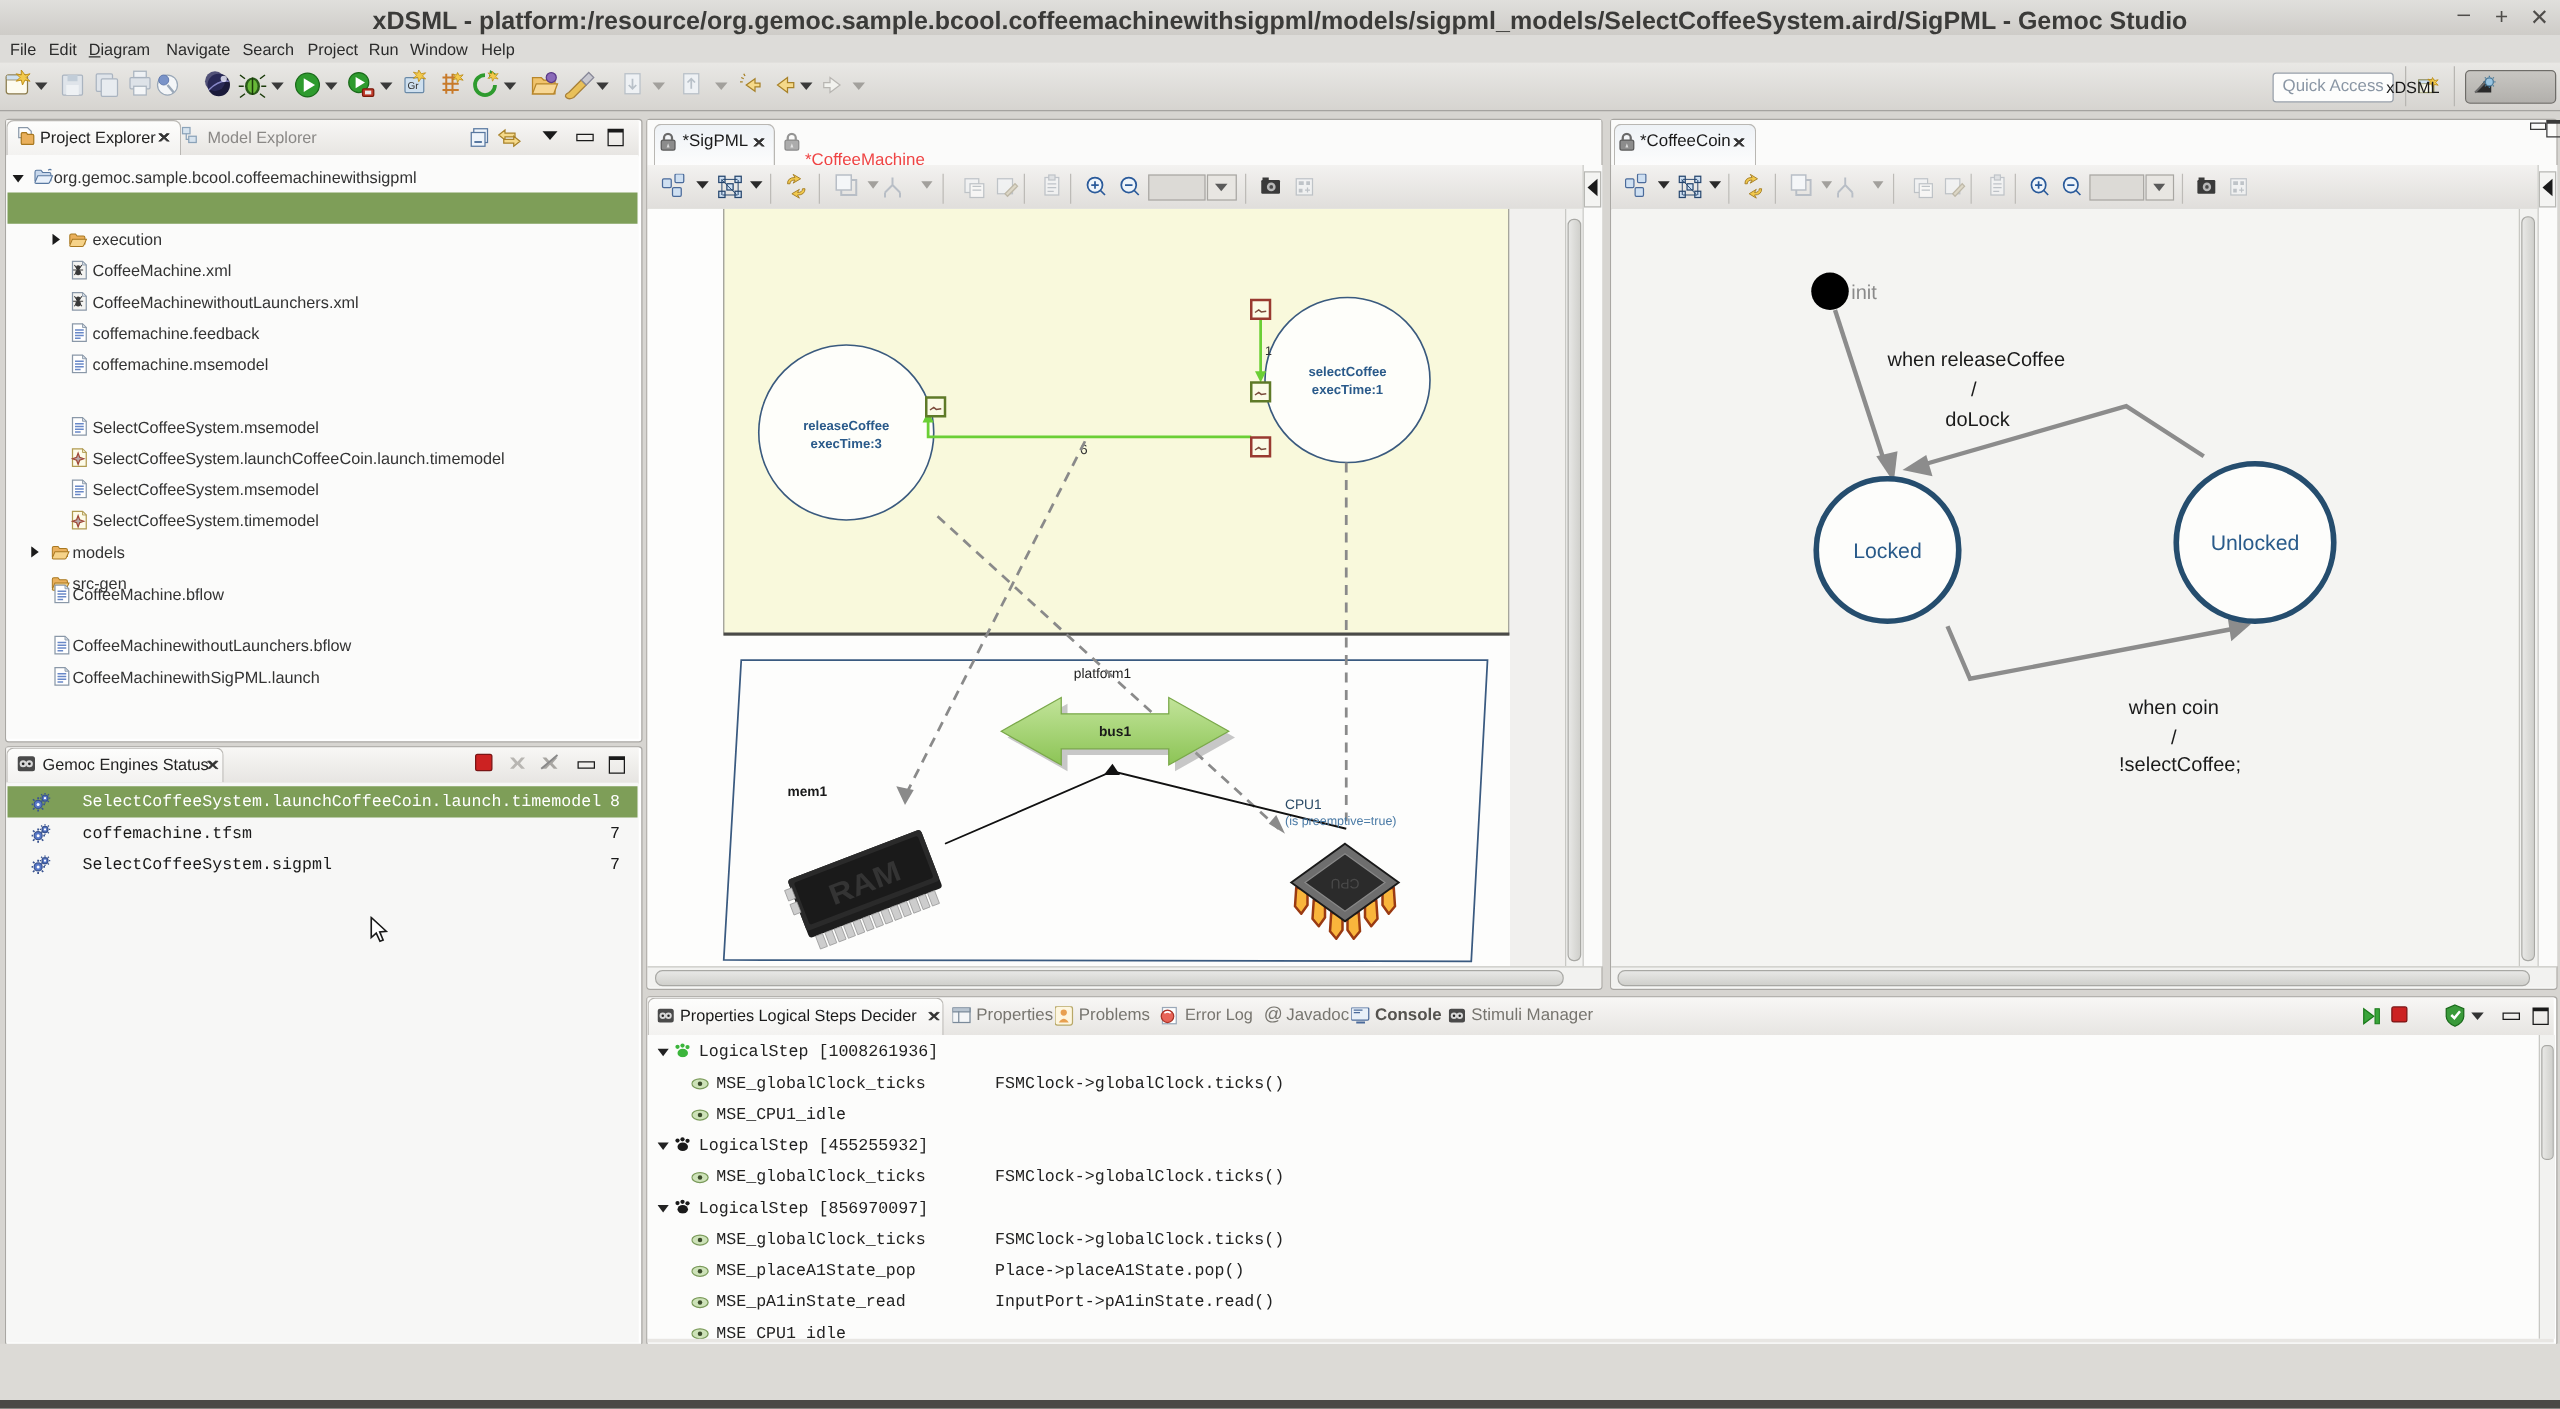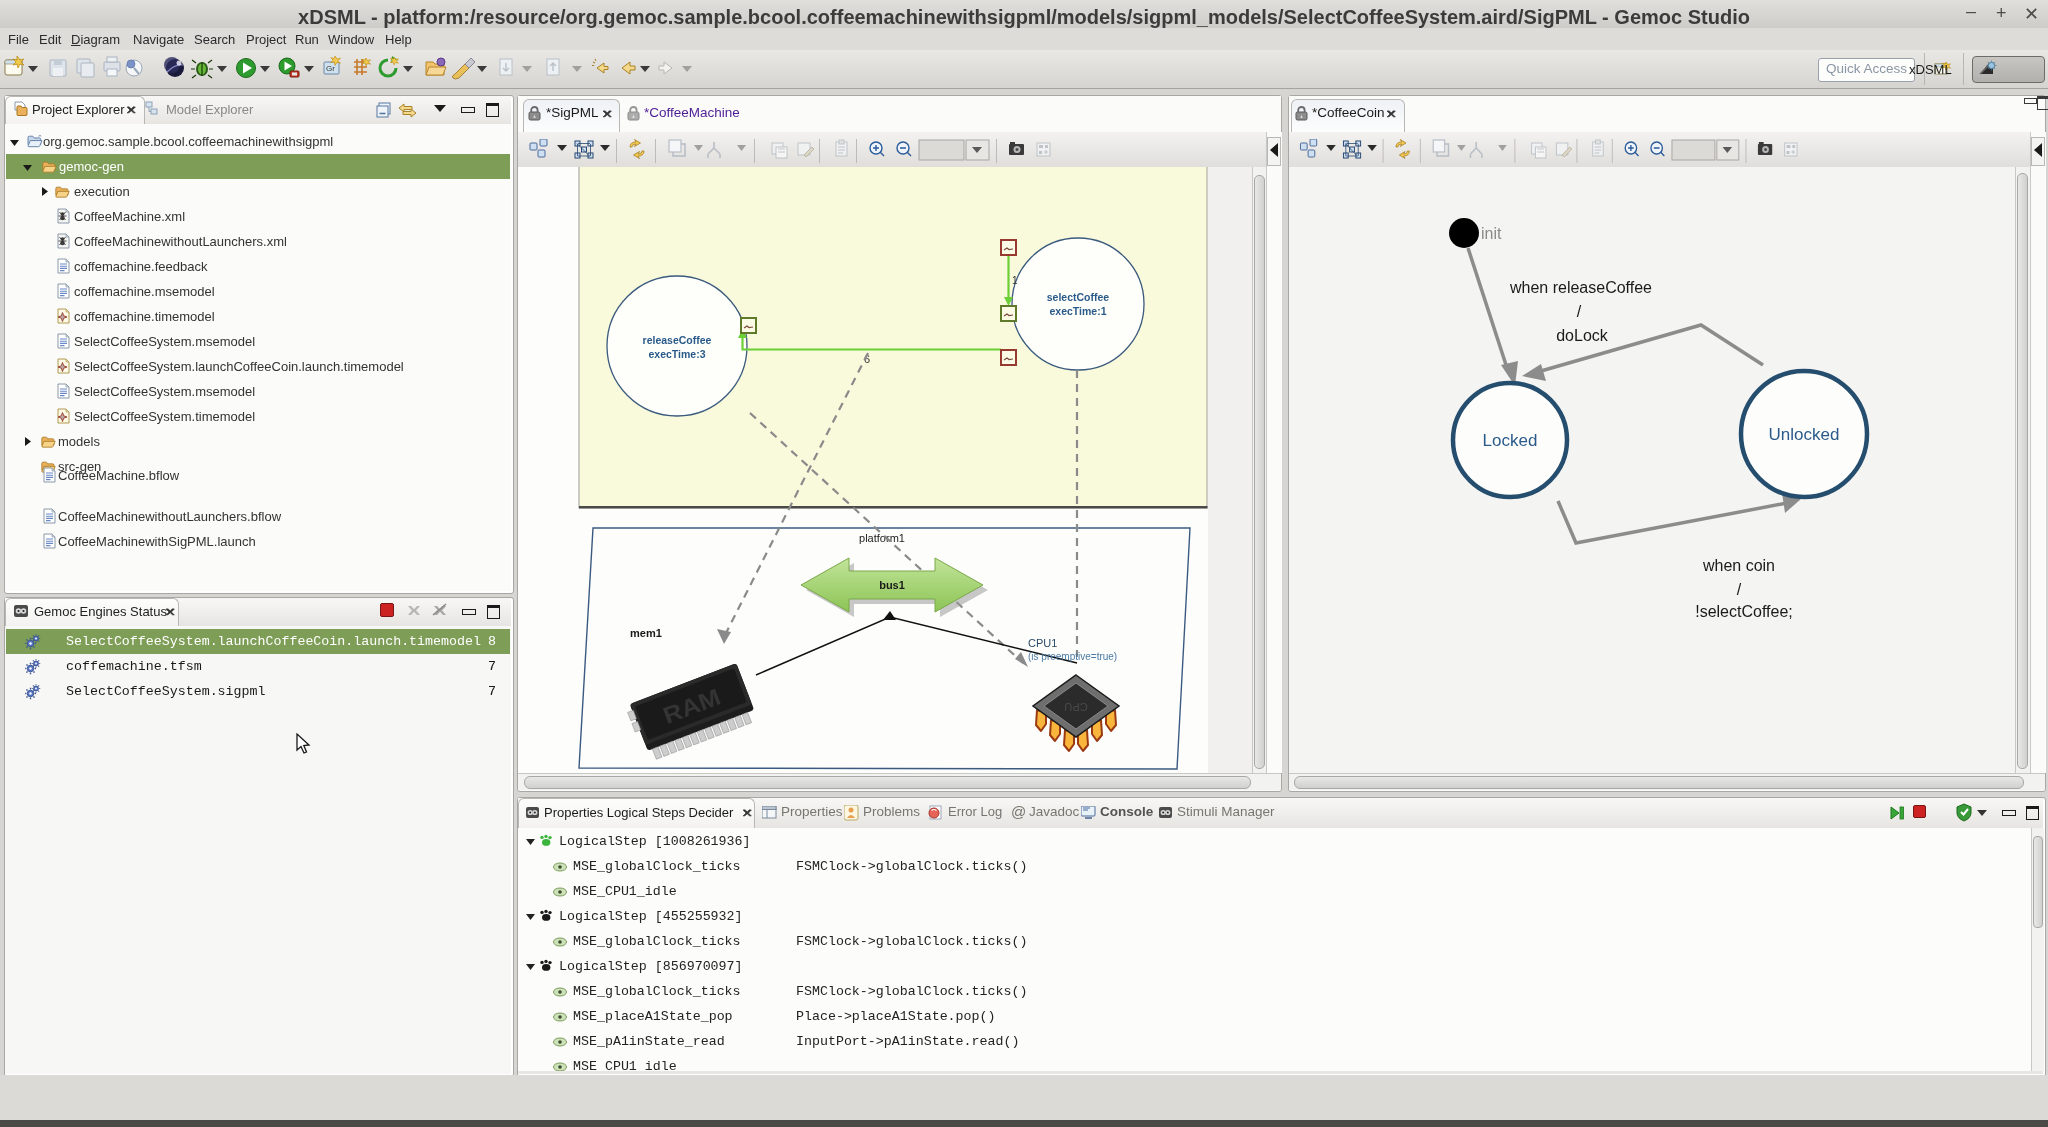--- a/index.html
+++ b/index.html
@@ -257,29 +257,20 @@
   <div class="abs treerow" style="left:0;top:5px;width:506px;">
    <svg class="abs" style="left:5px;top:8px;" width="10" height="10">
           <use href="#treearrow"></use>
         </svg>
    <svg class="abs" style="left:22px;top:5px;" width="16" height="14" viewBox="0 0 18 16">
           <use href="#folderopen"></use>
         </svg>
    <span class="abs" style="left:38px;">org.gemoc.sample.bcool.coffeemachinewithsigpml</span>
   </div>
   <div class="abs" style="left:1px;top:30px;width:504px;height:25px;background:#7e9e58;"></div>
-  <div class="abs treerow" style="left:0;top:30px;width:506px;color:#fff;">
-   <svg class="abs" style="left:18px;top:8px;" width="10" height="10">
-          <use href="#treearrow"></use>
-        </svg>
-   <svg class="abs" style="left:37px;top:6px;" width="15" height="13.5" viewBox="0 0 18 16">
-          <use href="#folderopen2"></use>
-        </svg>
-   <span class="abs" style="left:54px;">gemoc-gen</span>
-  </div>
   <div class="abs treerow" style="left:0;top:55px;width:506px;">
    <svg class="abs" style="left:35px;top:8px;" width="10" height="10">
           <use href="#treearrowr"></use>
         </svg>
    <svg class="abs" style="left:50px;top:6px;" width="15" height="13.5" viewBox="0 0 18 16">
           <use href="#folderopen2"></use>
         </svg>
    <span class="abs" style="left:69px;">execution</span>
   </div>
   <div class="abs treerow" style="left:0;top:80px;width:506px;">
@@ -298,26 +289,20 @@
    <svg class="abs" style="left:50px;top:4px;" width="16" height="16">
           <use href="#doc"></use>
         </svg>
    <span class="abs" style="left:69px;">coffemachine.feedback</span>
   </div>
   <div class="abs treerow" style="left:0;top:155px;width:506px;">
    <svg class="abs" style="left:50px;top:4px;" width="16" height="16">
           <use href="#doc"></use>
         </svg>
    <span class="abs" style="left:69px;">coffemachine.msemodel</span>
-  </div>
-  <div class="abs treerow" style="left:0;top:180px;width:506px;">
-   <svg class="abs" style="left:50px;top:4px;" width="16" height="16">
-          <use href="#timeicon"></use>
-        </svg>
-   <span class="abs" style="left:69px;">coffemachine.timemodel</span>
   </div>
   <div class="abs treerow" style="left:0;top:205px;width:506px;">
    <svg class="abs" style="left:50px;top:4px;" width="16" height="16">
           <use href="#doc"></use>
         </svg>
    <span class="abs" style="left:69px;">SelectCoffeeSystem.msemodel</span>
   </div>
   <div class="abs treerow" style="left:0;top:230px;width:506px;">
    <svg class="abs" style="left:50px;top:4px;" width="16" height="16">
           <use href="#timeicon"></use>
@@ -508,21 +493,21 @@
   <svg class="abs" style="left:10px;top:10px;" width="14" height="16">
         <use href="#locktab"></use>
       </svg>
   <span class="abs" style="left:28px;top:9px;font-size:13.5px;color:#1a1a1a;">*SigPML</span>
   <svg class="abs" style="left:84px;top:12px;" width="13" height="13">
         <use href="#xclose"></use>
       </svg>
   <svg class="abs" style="left:109px;top:10px;" width="14" height="16" opacity="0.7">
         <use href="#locktab"></use>
       </svg>
-  <span class="abs" style="left:126px;top:9px;font-size:13.5px;color:#4c1d95;">*CoffeeMachine</span>
+  <span class="abs" style="left:126px;top:24px;font-size:13.5px;color:#ef4444;">*CoffeeMachine</span>
  </div>
  <div class="abs" style="left:0;top:36px;width:763px;height:35px;background:linear-gradient(#f3f2f0,#e0dedb);border-bottom:1px solid #b5b3af;">
   <svg class="abs" style="left:0;top:7px;" width="560" height="26">
         <use href="#dtools"></use>
       </svg>
  </div>
  <div class="abs" style="left:0;top:71px;width:763px;height:606px;background:#fdfdfc;overflow:hidden;">
   <svg class="abs" style="left:0;top:0;" width="763" height="606">
    <rect x="690" y="0" width="45" height="606" fill="#f1f0ee"></rect>
 

